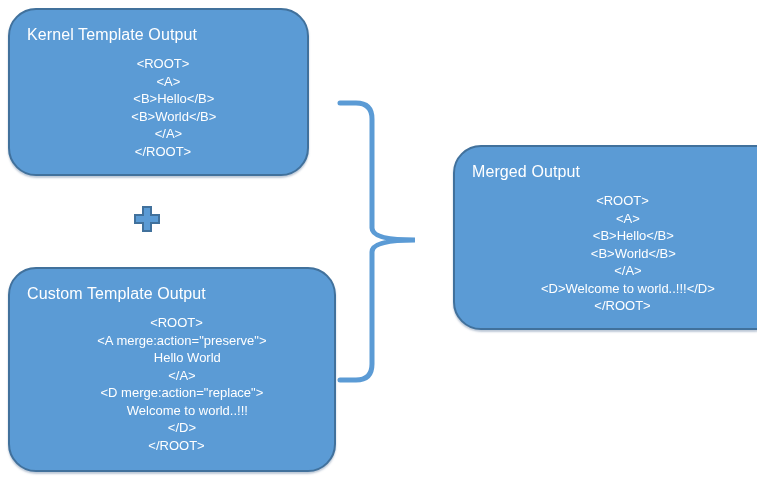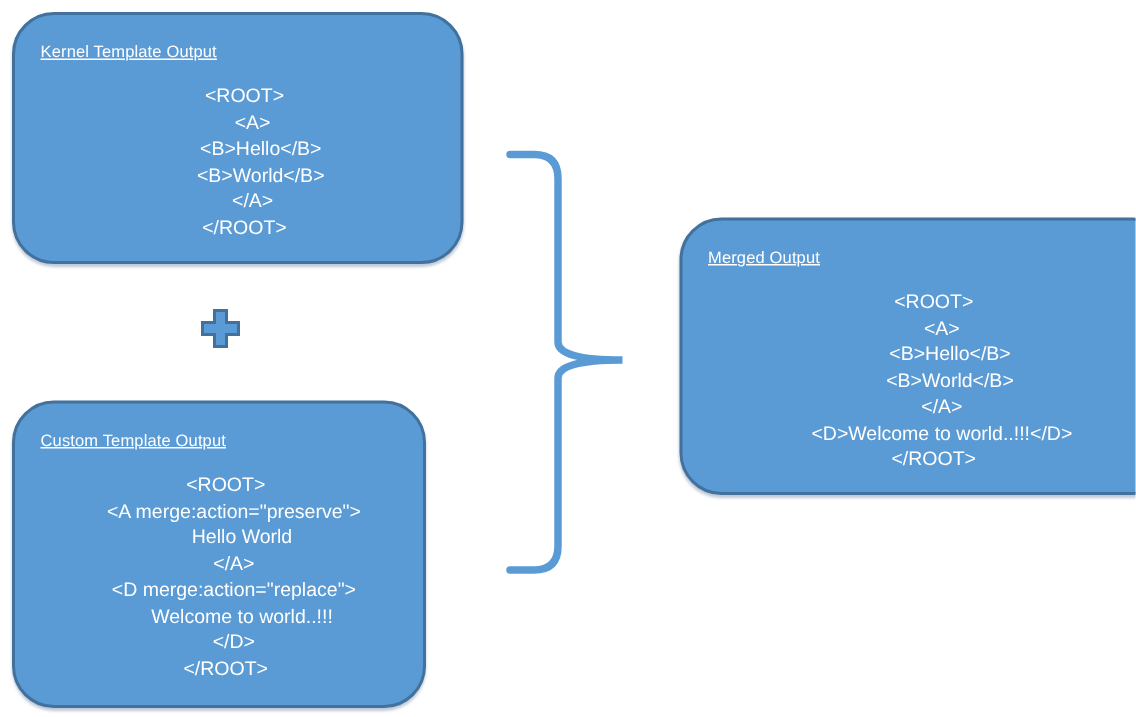--- a/index.html
+++ b/index.html
@@ -15,28 +15,27 @@
   .box {
     position: absolute;
     background: var(--box-fill, #5B9BD5);
     border: 2px solid var(--box-border, #41719C);
     border-radius: 28px;
     padding: 17px 8px 0 17px;
     color: var(--text-color, #ffffff);
     box-shadow: 0 2px 2px rgba(70, 100, 140, 0.35);
   }
   #kernel-box { left: 8px;   top: 8px;   width: 301px; height: 168px; }
-  #custom-box { left: 8px;   top: 267px; width: 276px; height: 205px; }
+  #custom-box { left: 8px;   top: 267px; width: 328px; height: 205px; }
   #merged-box { left: 453px; top: 145px; width: 330px; height: 185px; }
 
   .box-title {
-    font-size: 11px;
+    font-size: 16px;
     line-height: 16px;
     letter-spacing: 0.1px;
-    text-decoration: underline;
   }
   .box-code {
     font-family: "Liberation Sans", sans-serif; 
     font-size: 13px;
     line-height: 17.5px;
     margin-top: 12px;
     white-space: pre;
     text-align: center;
   }
 

